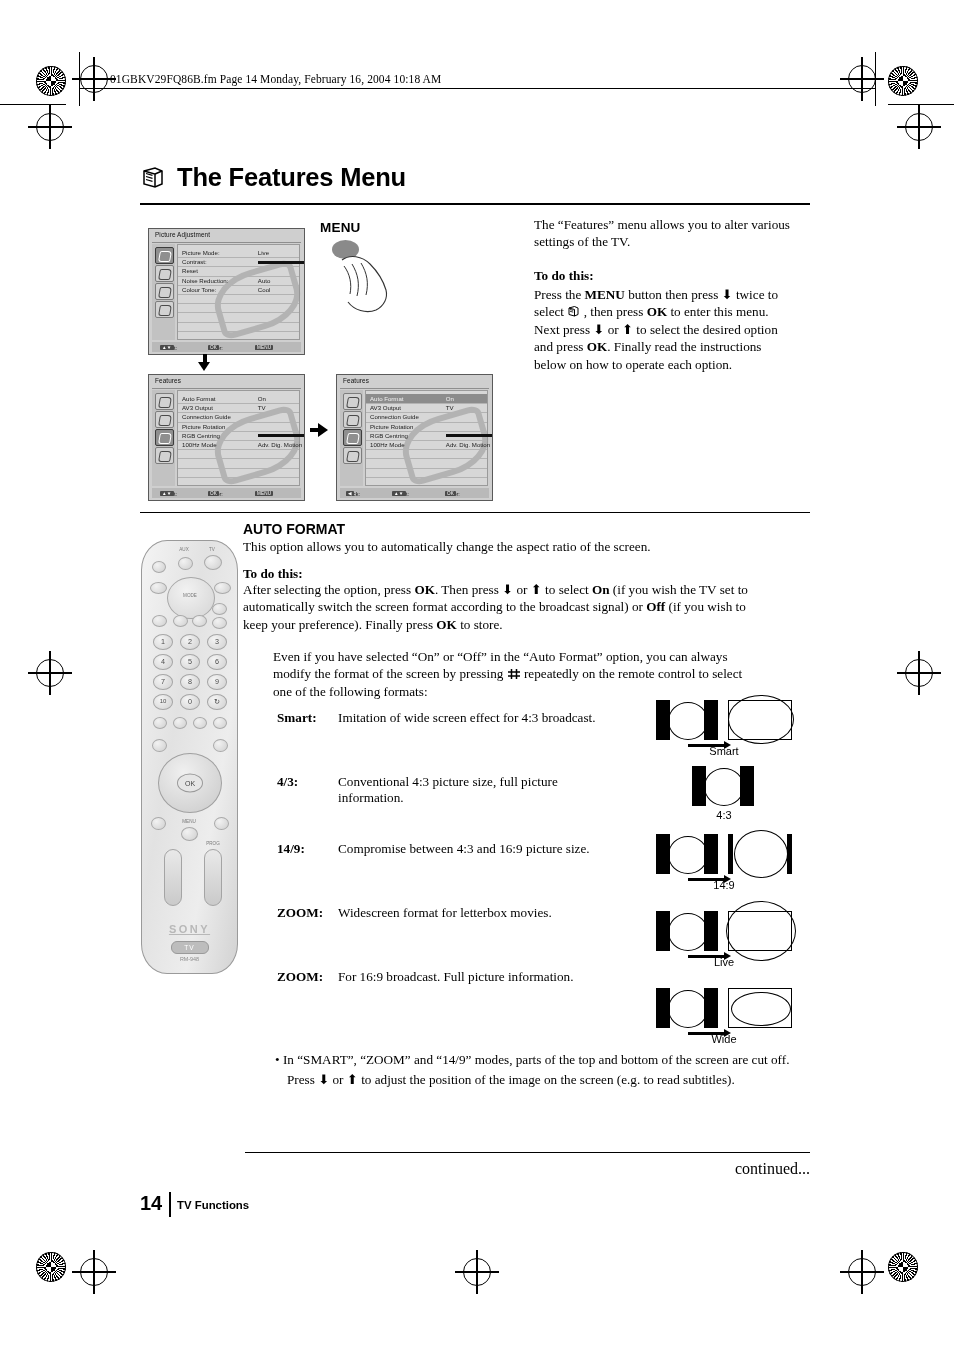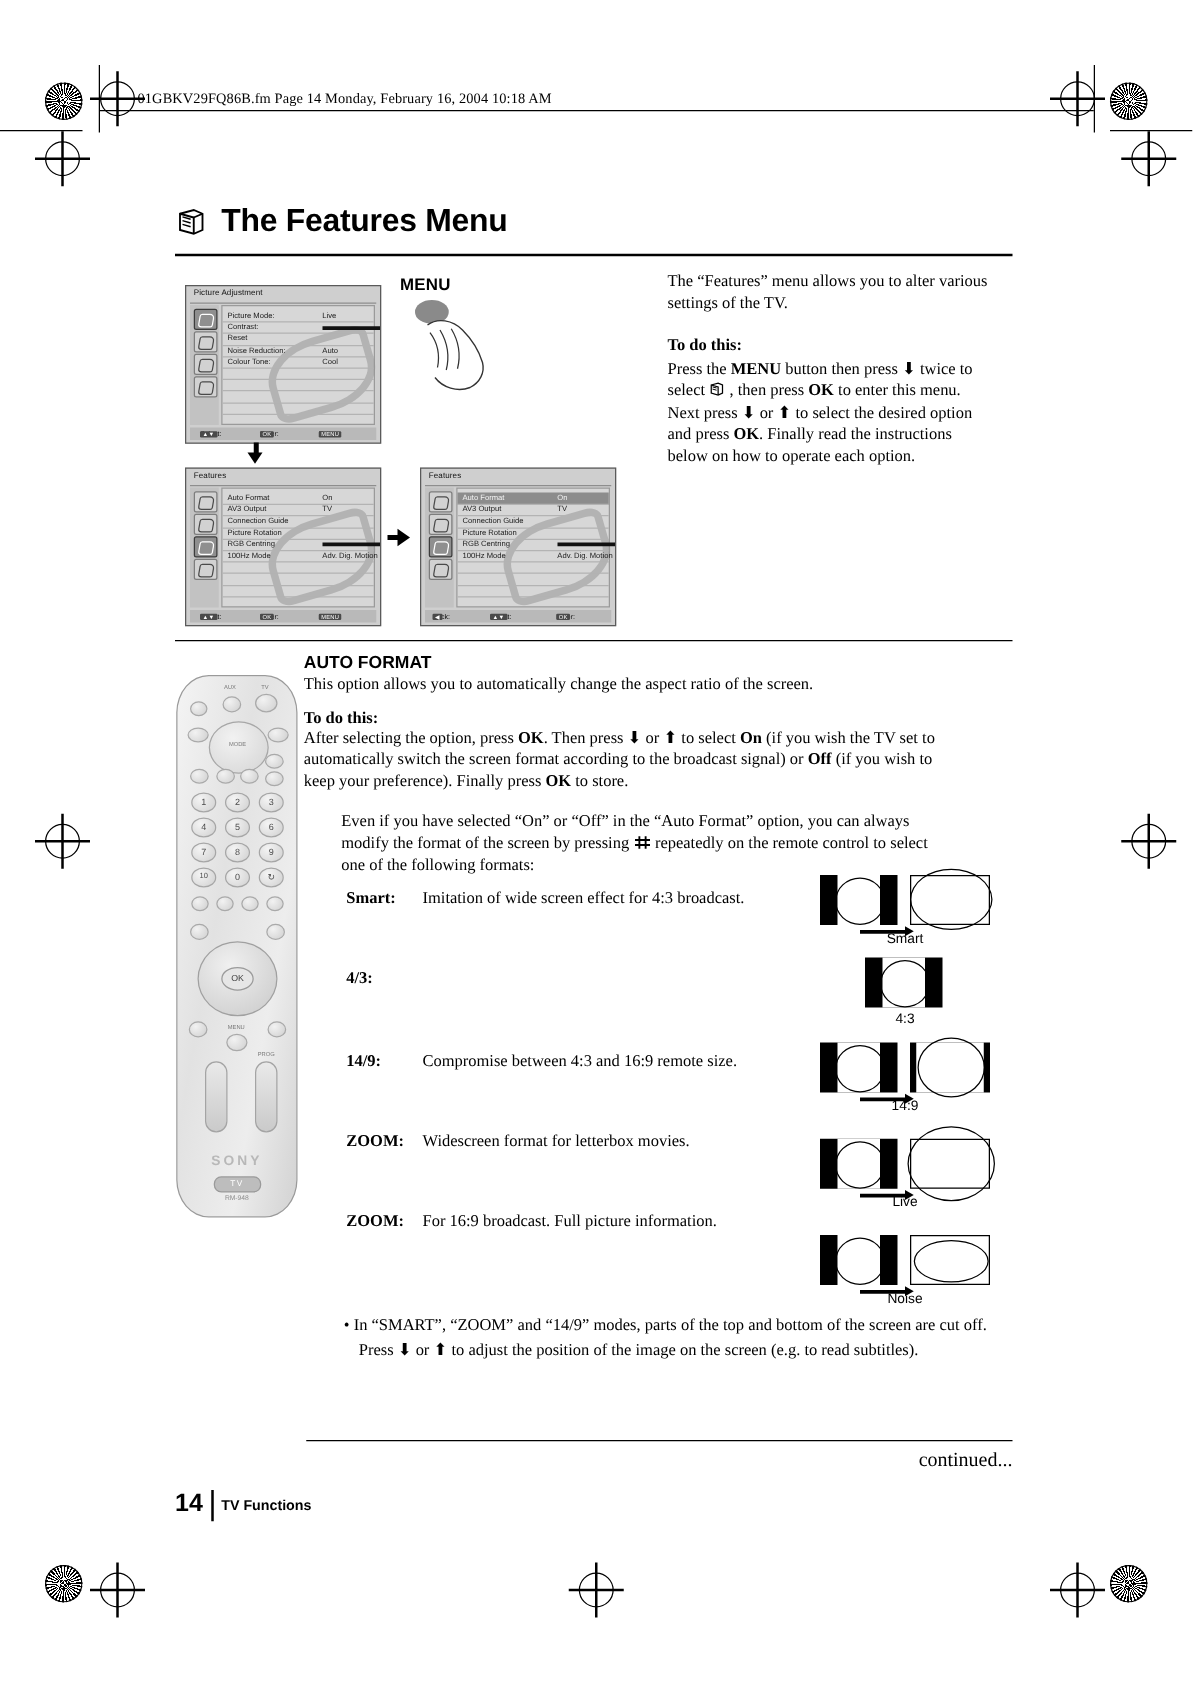--- a/index.html
+++ b/index.html
@@ -418,23 +418,24 @@
       <svg width="14" height="12" viewBox="0 0 14 12">
           <path d="M1 4 H13 M1 8 H13 M4.5 1 V11 M9.5 1 V11" stroke="#000" stroke-width="1.5"></path>
         </svg></span><span> repeatedly on the remote control to select</span>
   </div>
   <div class="rtxt" style="left:273px;top:682.8px;white-space:nowrap;">one of the following formats:</div>
 
   <div class="fmt-term" style="left:277px;top:710px;text-align:center;">Smart:</div>
   <div class="fmt-desc" style="left:338px;top:710px;width:300px;">Imitation of wide screen effect for 4:3 broadcast.</div>
 
   <div class="fmt-term" style="left:277px;top:774px;">4/3:</div>
+  <div class="fmt-desc" style="left:338px;top:774px;width:250px;">Conventional 4:3 picture size, full picture information.</div>
 
   <div class="fmt-term" style="left:277px;top:841px;">14/9:</div>
-  <div class="fmt-desc" style="left:338px;top:841px;width:300px;">Compromise between 4:3 and 16:9 remote size.</div>
+  <div class="fmt-desc" style="left:338px;top:841px;width:300px;">Compromise between 4:3 and 16:9 picture size.</div>
 
   <div class="fmt-term" style="left:277px;top:905px;">ZOOM:</div>
   <div class="fmt-desc" style="left:338px;top:905px;width:300px;">Widescreen format for letterbox movies.</div>
 
   <div class="fmt-term" style="left:277px;top:969px;">ZOOM:</div>
   <div class="fmt-desc" style="left:338px;top:969px;width:300px;">For 16:9 broadcast. Full picture information.</div>
 
   <div class="scr black" style="left:656px;top:700px;width:62px;height:40px;">
     <div class="inner" style="left:14px;top:0;width:34px;height:40px;"></div>
     <div class="oval" style="left:12px;top:2px;width:38px;height:36px;"></div>
@@ -473,21 +474,21 @@
   <div class="scr-label" style="left:660px;top:956px;width:128px;">Live</div>
 
   <div class="scr black" style="left:656px;top:988px;width:62px;height:40px;">
     <div class="inner" style="left:14px;top:0;width:34px;height:40px;"></div>
     <div class="oval" style="left:12px;top:2px;width:38px;height:36px;"></div>
   </div>
   <div class="scr white" style="left:728px;top:988px;width:64px;height:40px;">
     <div class="oval" style="left:2px;top:3px;width:58px;height:32px;"></div>
   </div>
   <div class="mini-arrow" style="left:688px;top:1032px;width:36px;"></div>
-  <div class="scr-label" style="left:660px;top:1033px;width:128px;">Noise</div>
+  <div class="scr-label" style="left:660px;top:1033px;width:128px;">Wide</div>
 
   <div class="rtxt" style="left:275px;top:1051px;white-space:nowrap;">• In “SMART”, “ZOOM” and “14/9” modes, parts of the top and bottom of the screen are cut off.</div>
   <div class="rtxt" style="left:287px;top:1071px;white-space:nowrap;">
     <span>Press </span><span>⬇</span><span> or </span><span>⬆</span><span> to adjust the position of the image on the screen (e.g. to read subtitles).</span>
   </div>
 
   <div class="remote">
     <div class="rtiny" style="left:34px;top:6px;width:16px;">AUX</div>
     <div class="rtiny" style="left:62px;top:6px;width:16px;">TV</div>
     <div class="rkey rd" style="left:10px;top:20px;width:12px;height:10px;"></div>
@@ -532,21 +533,21 @@
 
     <div class="rkey rd" style="left:9px;top:276px;width:13px;height:11px;"></div>
     <div class="rkey rd" style="left:72px;top:276px;width:13px;height:11px;"></div>
     <div class="rtiny" style="left:30px;top:278px;width:34px;">MENU</div>
     <div class="rkey rd" style="left:39px;top:286px;width:15px;height:12px;"></div>
 
     <div class="rtiny" style="left:56px;top:300px;width:30px;">PROG</div>
     <div class="rslider" style="left:22px;top:308px;"></div>
     <div class="rslider" style="left:62px;top:308px;"></div>
 
-    <div class="rbrand" style="top:382px;">SONY</div>
+    <div class="rbrand" style="top:382px;text-decoration:underline;">SONY</div>
     <div class="rtvchip" style="top:400px;">TV</div>
     <div class="rmodel" style="top:415px;">RM-948</div>
   </div>
 
   <div class="foot-rule"></div>
   <div class="continued">continued...</div>
   <div class="pagenum">14</div>
   <div class="pagebar"></div>
   <div class="pagesect">TV Functions</div>
 

